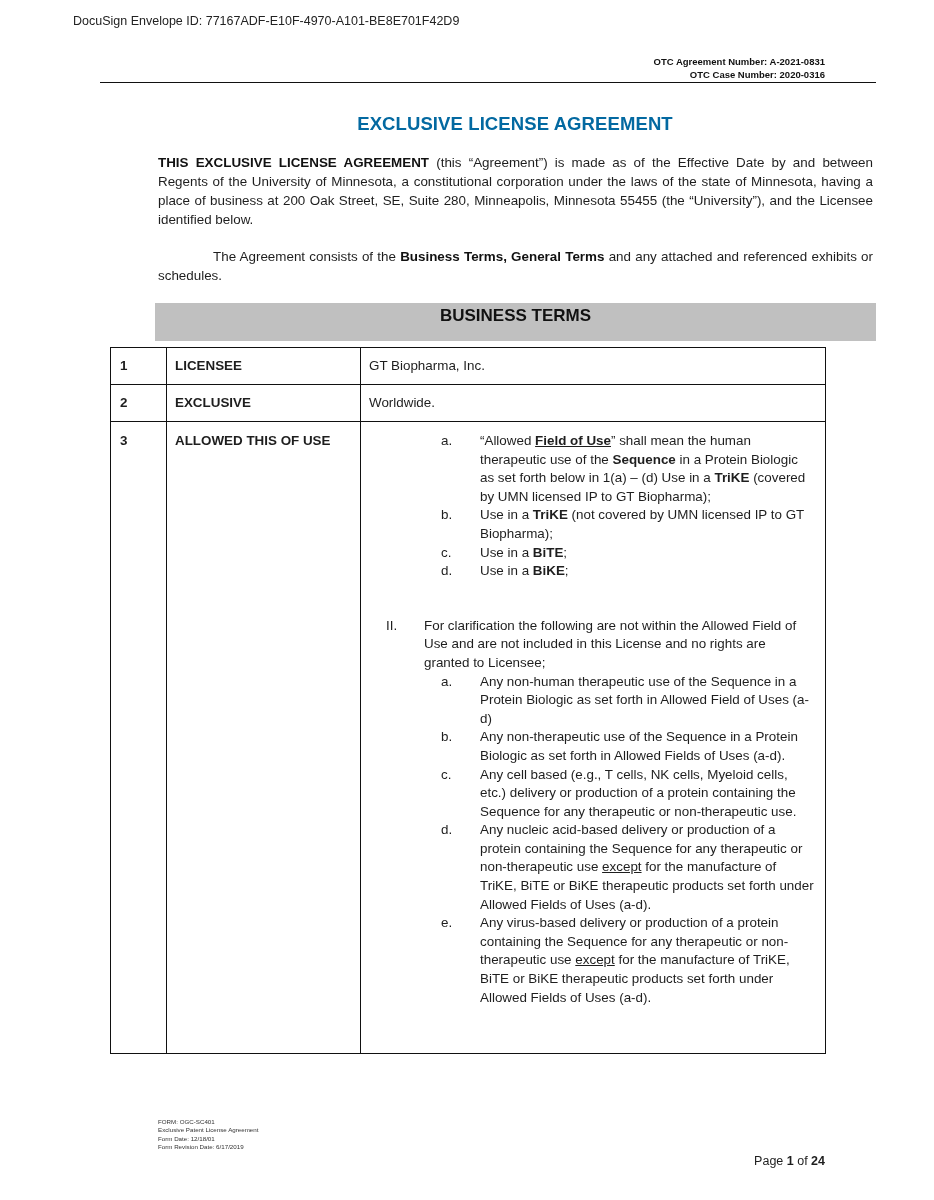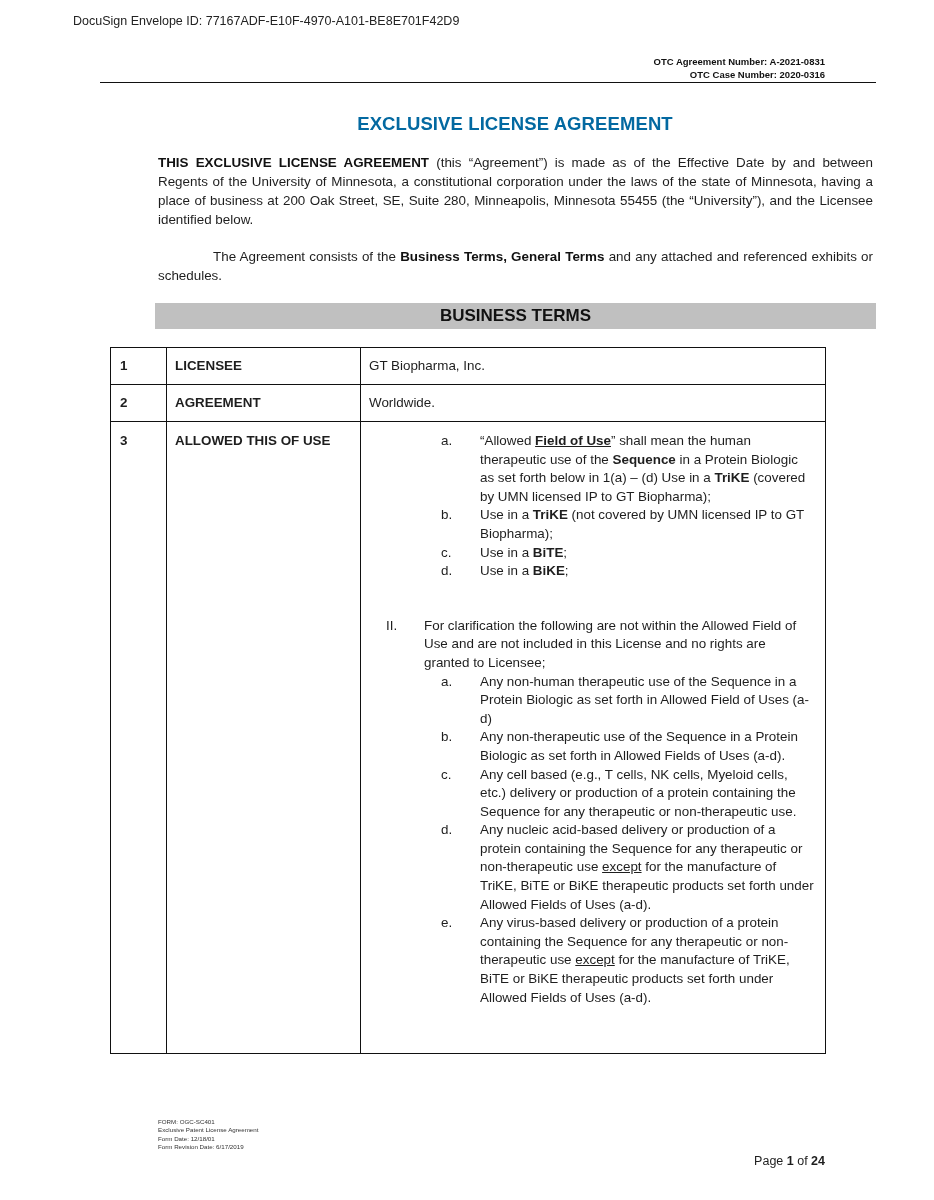--- a/index.html
+++ b/index.html
@@ -4,21 +4,21 @@
 <style>
   html, body { margin:0; padding:0; background:#ffffff; }
   body { width:934px; height:1200px; position:relative; overflow:hidden; color:#1a1a1a; font-family:"Liberation Sans", sans-serif; }
   .abs { position:absolute;margin-left:48px; }
   .docusign { left:25px; top:14px; font-size:12.5px; color:#222; font-family:"Liberation Sans", sans-serif; }
   .otc { right:109px; font-size:9.5px; font-weight:bold; text-align:right; font-family:"Liberation Sans", sans-serif; color:#111; }
   .rule { left:52px; top:82px; width:776px; height:1px; background:#111; }
   .title { left:0; width:934px; top:113px; text-align:center; font-size:18.5px; font-weight:bold; color:#0369a1; letter-spacing:0.1px; }
   .para { left:110px; width:715px; font-size:13.4px; line-height:18.9px; text-align:justify; color:#1e1e1e; }
   .para b { color:#111; }
-  .bar { left:107px; top:303px; width:721px; height:26px; background:#c0c0c0; }
+  .bar { left:107px; top:303px; width:721px; height:38px; background:#c0c0c0; }
   .bar-label { width:100%; text-align:center; font-size:17px; font-weight:bold; line-height:26px; color:#111; }
   table.terms { position:absolute; left:110px; top:347px; width:716px; border-collapse:collapse; font-size:13.4px; color:#1e1e1e; }
   table.terms td { border:1.5px solid #111; vertical-align:top; padding:0; }
   .c-num { width:56px; padding-left:9px !important; box-sizing:border-box; font-weight:bold; }
   .c-label { width:194px; padding-left:8px !important; box-sizing:border-box; font-weight:bold; }
   .c-val { padding-left:8px !important; box-sizing:border-box; }
   .row-short td { height:36px; line-height:36px; }
   .row-tall td { height:632px; }
   .cell-pad { padding-top:10px; line-height:18.6px; }
   .list { position:relative; }
@@ -55,21 +55,21 @@
 
 <table class="terms">
   <tbody>
       <tr class="row-short">
     <td class="c-num">1</td>
     <td class="c-label">LICENSEE</td>
     <td class="c-val">GT Biopharma, Inc.</td>
   </tr>
   <tr class="row-short">
     <td class="c-num">2</td>
-    <td class="c-label">AGREEMENT</td>
+    <td class="c-label">EXCLUSIVE</td>
     <td class="c-val">Worldwide.</td>
   </tr>
   <tr class="row-tall">
     <td class="c-num">
           <div class="cell-pad">3</div>
         </td>
     <td class="c-label">
           <div class="cell-pad">ALLOWED THIS OF USE</div>
         </td>
     <td class="c-val" style="padding-left:0 !important;">

